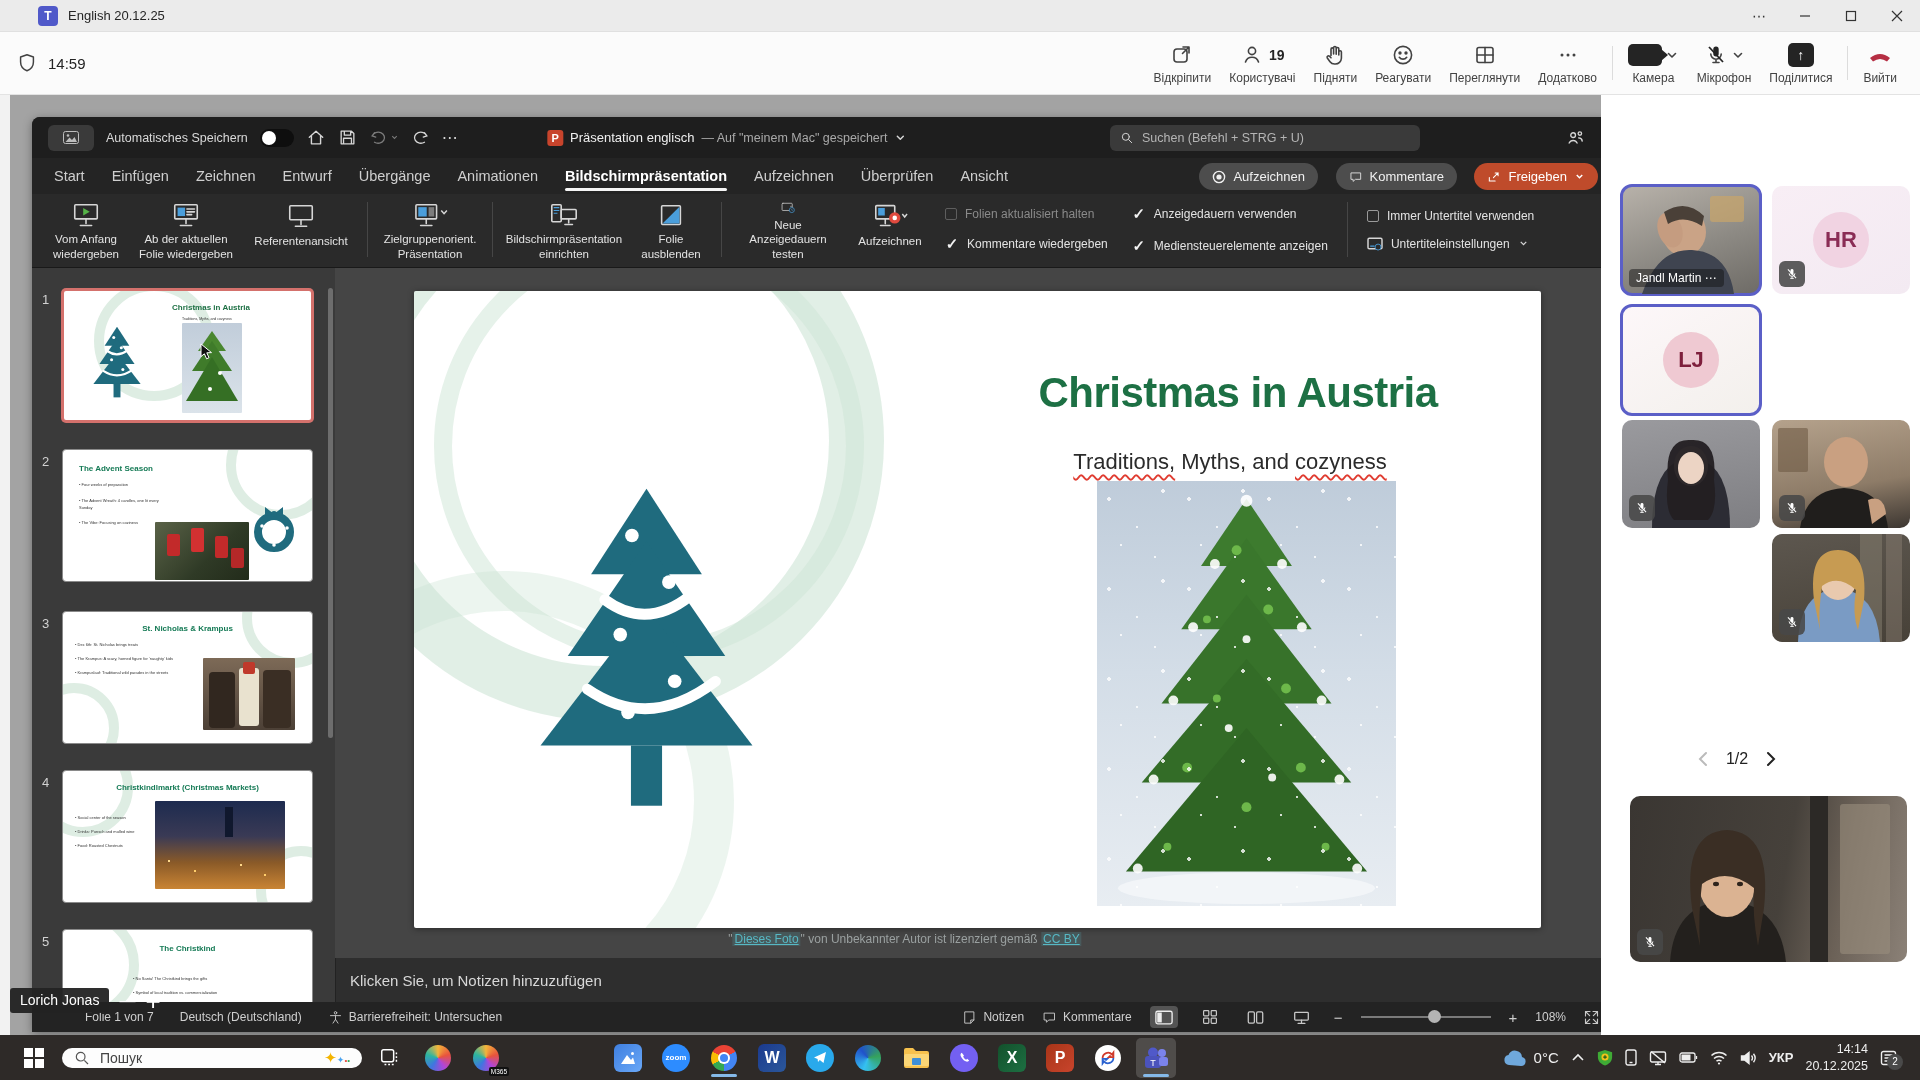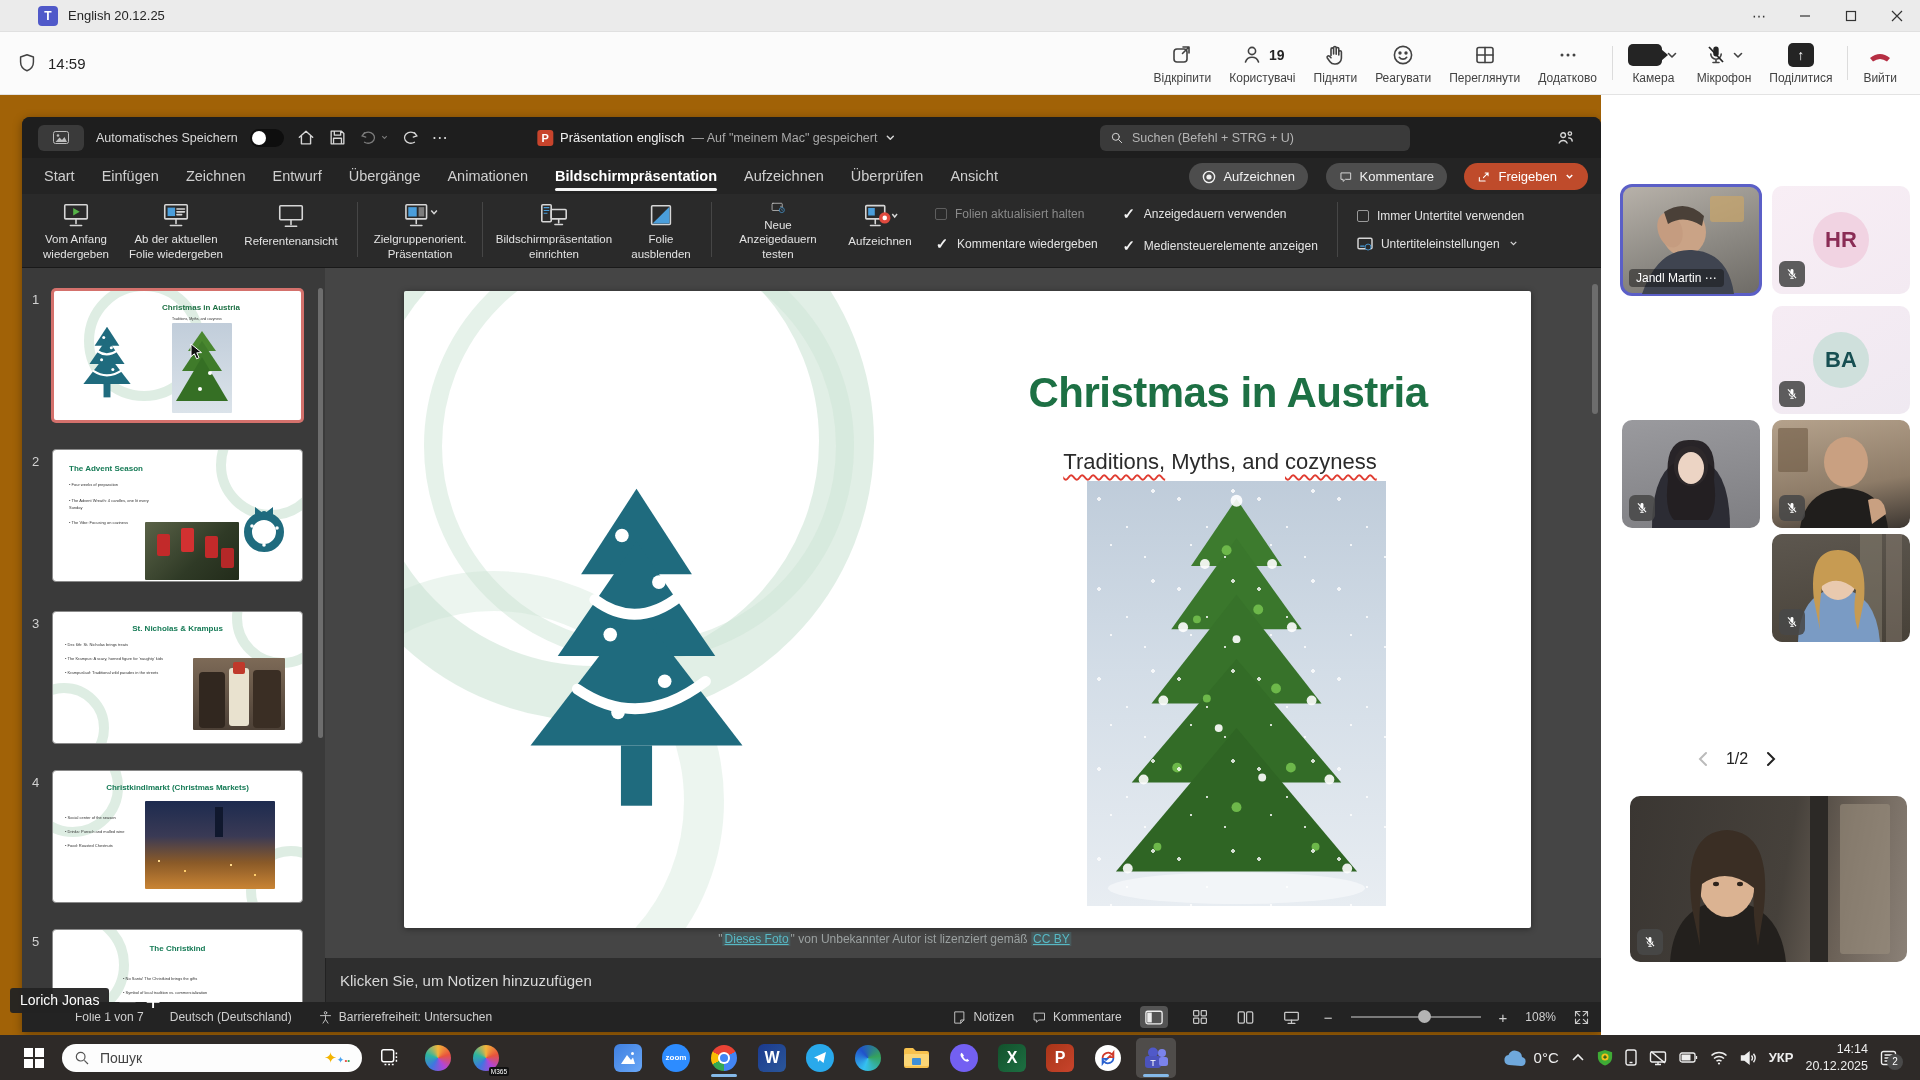--- a/index.html
+++ b/index.html
@@ -28,21 +28,21 @@
 .tt-lbl{font-size:12px;color:#424242;margin-top:3px;white-space:nowrap;}
 .tt-badge{font-size:14px;font-weight:bold;color:#242424;margin-left:2px;}
 .tt-sep{width:1px;height:34px;background:#dcdcdc;margin:0 6px;}
 .cam-chip{width:34px;height:22px;background:#242424;border-radius:5px;position:relative;}
 .cam-chip:after{content:"";position:absolute;right:-6px;top:5px;border-left:7px solid #242424;
   border-top:6px solid transparent;border-bottom:6px solid transparent;}
 .share-chip{width:26px;height:24px;background:#242424;border-radius:5px;display:flex;
   align-items:center;justify-content:center;color:#fff;font-size:14px;font-weight:bold;}
 
 
-#stage{position:absolute;left:0;top:95px;width:1601px;height:940px;background:#a16207;}
+#stage{position:absolute;left:10px;top:95px;width:1601px;height:940px;background:#a3a3a3;}
 #ppt{position:absolute;left:22px;top:22px;width:1579px;height:915px;background:#2a2a2a;
   border-radius:8px 8px 0 0;overflow:hidden;box-shadow:0 2px 10px rgba(0,0,0,.35);}
 #ppt-titlebar{position:absolute;left:0;top:0;width:100%;height:41px;background:#1e1e1e;
   display:flex;align-items:center;gap:12px;padding-left:16px;}
 #present-ind{width:46px;height:26px;background:#3a3a3a;border-radius:6px;display:flex;
   align-items:center;justify-content:center;}
 #autosave-lbl{font-size:12.5px;color:#d9d9d9;}
 .toggle{width:34px;height:18px;border-radius:9px;background:#0e0e0e;position:relative;}
 .toggle .knob{position:absolute;left:2px;top:2px;width:14px;height:14px;border-radius:50%;background:#fff;}
 #ppt-doc{position:absolute;left:44%;top:0;height:41px;transform:translateX(-50%);
@@ -143,21 +143,21 @@
 #spotlight{position:absolute;left:29px;top:701px;width:277px;height:166px;border-radius:10px;overflow:hidden;cursor:pointer;}
 
 
 #taskbar{position:absolute;left:0;top:1035px;width:1920px;height:45px;background:#2e2a28;
   display:flex;align-items:center;gap:8px;padding-left:14px;}
 .tb-ic{width:40px;height:40px;display:flex;align-items:center;justify-content:center;
   border-radius:5px;position:relative;cursor:pointer;flex:0 0 auto;}
 .tb-ic.active:after{content:"";position:absolute;bottom:1px;left:7px;right:7px;height:3px;
   border-radius:2px;background:#85b9e8;}
 .tb-ic.focused{background:rgba(255,255,255,.16);}
-#tb-search{width:300px;height:28px;background:#fdfdfd;border-radius:16px;display:flex;
+#tb-search{width:300px;height:20px;background:#fdfdfd;border-radius:16px;display:flex;
   align-items:center;gap:10px;padding:0 12px;color:#444;font-size:14px;flex:0 0 auto;cursor:pointer;}
 #tb-search .spark{margin-left:auto;font-size:15px;color:#f4b400;}
 #tray{margin-left:auto;display:flex;align-items:center;gap:12px;padding-right:23px;color:#eee;font-size:13px;}
 .tray-ic{display:flex;align-items:center;justify-content:center;cursor:pointer;}
 #clock{text-align:right;font-size:12.5px;line-height:1.35;cursor:default;}
 #notif-badge{position:absolute;right:-6px;bottom:-4px;width:16px;height:16px;border-radius:50%;
   background:#4a4a4a;color:#fff;font-size:10px;display:flex;align-items:center;justify-content:center;}
 .appglyph{width:28px;height:28px;border-radius:6px;display:flex;align-items:center;justify-content:center;
   color:#fff;font-weight:bold;font-size:16px;}
 </style>
@@ -771,31 +771,24 @@
     <div class="avatar" style="background:#f1d3e2;color:#8a2c55;">HR</div>
     <div class="mute">
         <svg width="14" height="14" viewBox="0 0 24 24">
           <rect x="9.5" y="3.5" width="5" height="9.5" rx="2.5" fill="#fff"></rect>
           <path d="M7 11 a5 5 0 0 0 10 0 M12 16 v3.2 M9 19.5 h6" stroke="#fff" stroke-width="1.6" fill="none"></path>
           <line x1="5" y1="4" x2="19" y2="19" stroke="#fff" stroke-width="1.8"></line>
         </svg>
       </div>
   </div>
 
-
-  <div class="ptile" style="left:171px;top:211px;background:linear-gradient(150deg,#f6ecf4,#efe9f1);">
-    <div class="avatar" style="background:#cfe0dc;color:#174f52;">BA</div>
-    <div class="mute">
-        <svg width="14" height="14" viewBox="0 0 24 24">
-          <rect x="9.5" y="3.5" width="5" height="9.5" rx="2.5" fill="#fff"></rect>
-          <path d="M7 11 a5 5 0 0 0 10 0 M12 16 v3.2 M9 19.5 h6" stroke="#fff" stroke-width="1.6" fill="none"></path>
-          <line x1="5" y1="4" x2="19" y2="19" stroke="#fff" stroke-width="1.8"></line>
-        </svg>
-      </div>
-  </div>
+  <div class="ptile speaking" style="left:21px;top:211px;background:linear-gradient(150deg,#fdf7f9,#f3f0ec);">
+    <div class="avatar" style="background:#efc9d2;color:#7e1f3c;">LJ</div>
+  </div>
+
 
   <div class="ptile" style="left:21px;top:325px;background:linear-gradient(170deg,#9a9a9e,#7e7e82);">
     <svg width="138" height="108" viewBox="0 0 138 108" style="position:absolute;inset:0;">
       <path d="M30 108 Q30 40 69 38 Q108 40 108 108 Z" fill="#2c2c34"></path>
       <ellipse cx="69" cy="46" rx="17" ry="20" fill="#e8cfc0"></ellipse>
       <path d="M46 60 Q42 18 69 20 Q96 18 92 60 Q96 90 86 100 L52 100 Q42 90 46 60 Z" fill="#231f22" opacity=".95"></path>
       <ellipse cx="69" cy="48" rx="13" ry="16" fill="#ecd4c4"></ellipse>
     </svg>
     <div class="mute">
         <svg width="14" height="14" viewBox="0 0 24 24">

